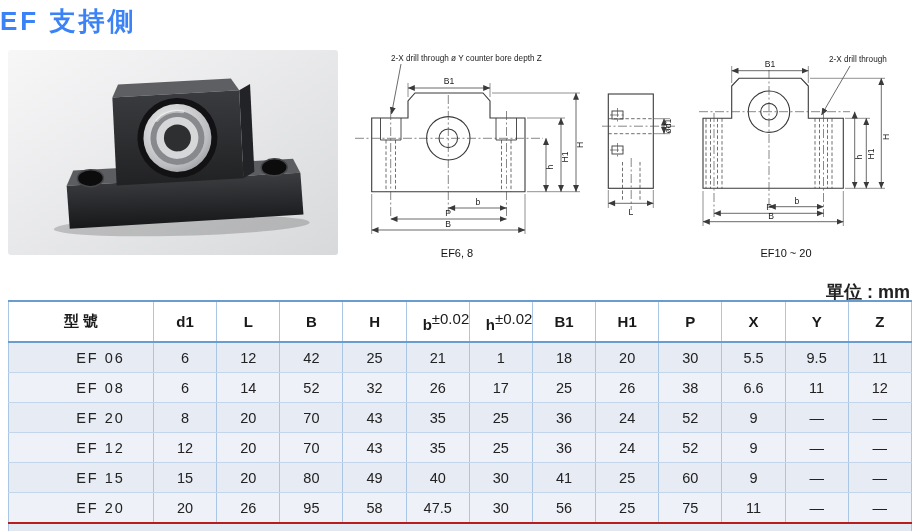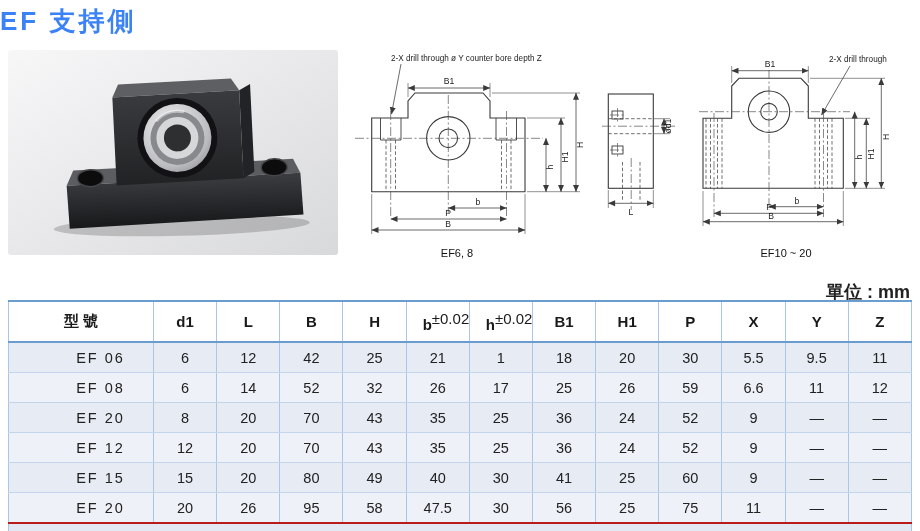--- a/index.html
+++ b/index.html
@@ -222,21 +222,21 @@
         <tr>
           <td class="model">EF 08</td>
           <td>6</td>
           <td>14</td>
           <td>52</td>
           <td>32</td>
           <td>26</td>
           <td>17</td>
           <td>25</td>
           <td>26</td>
-          <td>59</td>
+          <td>38</td>
           <td>6.6</td>
           <td>11</td>
           <td>12</td>
         </tr>
         <tr>
           <td class="model">EF 20</td>
           <td>8</td>
           <td>20</td>
           <td>70</td>
           <td>43</td>

